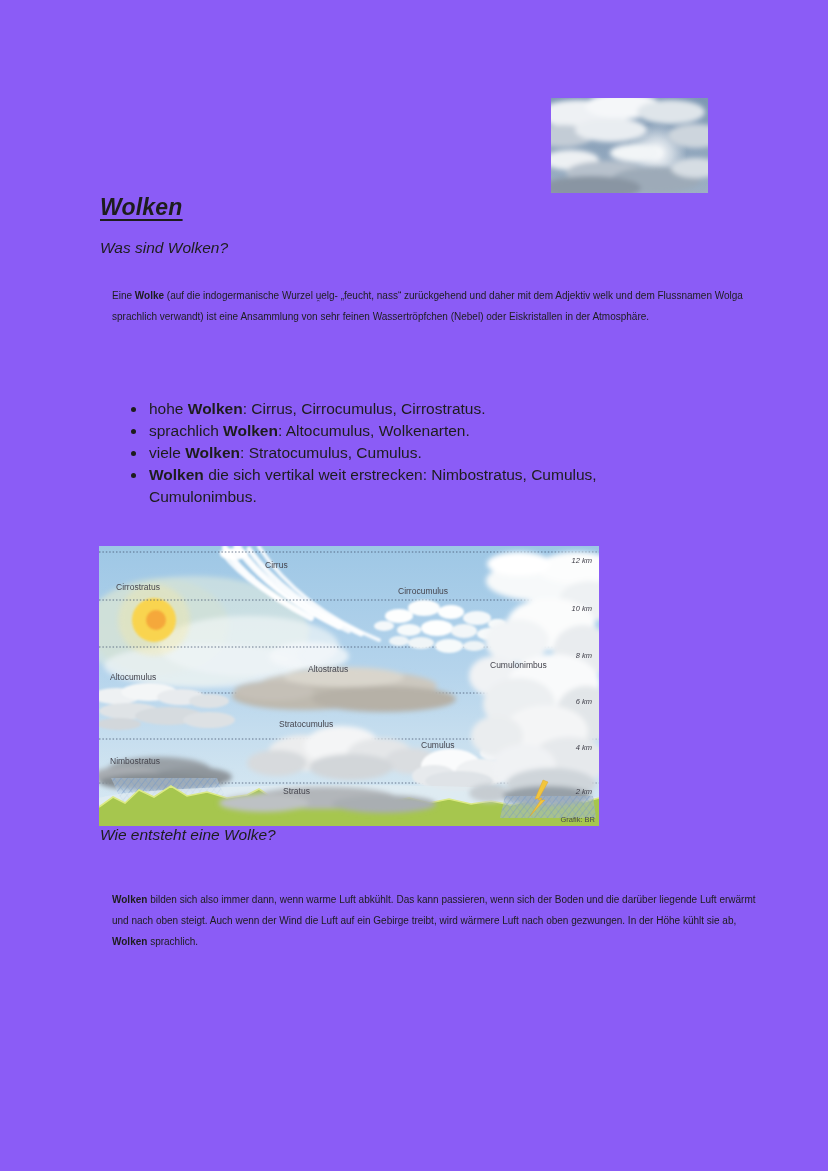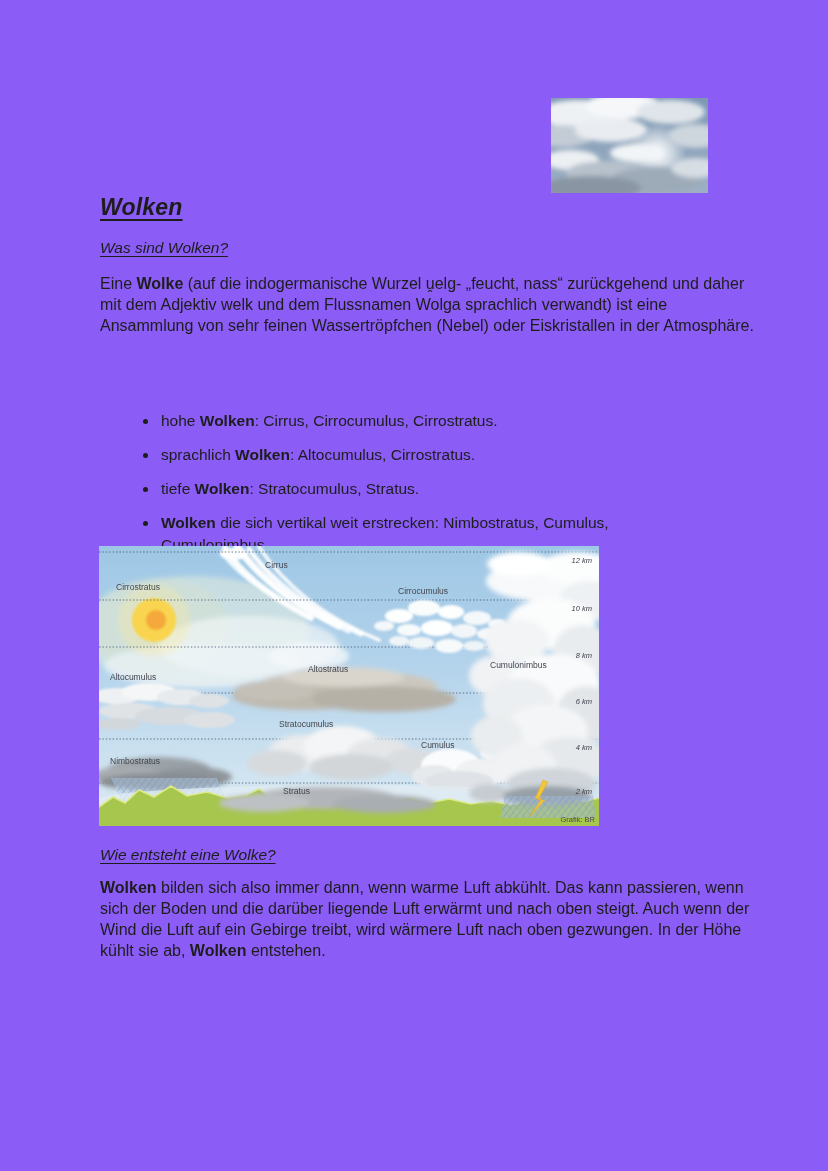--- a/index.html
+++ b/index.html
@@ -10,36 +10,36 @@
   .photo { position:absolute; left:551px; top:98px; width:157px; height:95px; }
   .title {
     position:absolute; left:100px; top:194px; margin:0;
     font-size:23px; font-weight:bold; font-style:italic;
     text-decoration:underline; text-decoration-thickness:2px; text-underline-offset:4px;
     letter-spacing:0.2px;
   }
   .h2 {
     position:absolute; left:100px; margin:0;
     font-size:15.5px; font-weight:normal; font-style:italic;
-    text-decoration:underline; text-decoration-thickness:1px; text-underline-offset:3px;
+    text-decoration-thickness:1px; text-underline-offset:3px;
   }
   #h-was   { top:239px; }
   #h-types { top:368px; }
-  #h-form  { top:846px; }
+  #h-form  { top:826px; }
   .para {
-    position:absolute; left:100px; width:656px; margin:0;
-    font-size:16px; line-height:21px;
+    position:absolute; left:100px; width:656px; margin:12px;
+    font-size:10px; line-height:21px;
   }
   #para1 { top:273px; }
   #para2 { top:877px; }
   .list {
     position:absolute; left:100px; top:398px; width:545px; margin:0;
     padding-left:47px; font-size:15.5px; line-height:22px; list-style:disc;
   }
-  .list li { margin:12px; padding-left:2px; }
+  .list li { margin:0; padding-left:2px; }
   b { font-weight:bold; }
   .diagram { position:absolute; left:99px; top:546px; width:500px; height:280px; }
   .cl    { font-family:"Liberation Sans", sans-serif; font-size:8.5px; fill:#45454e; }
   .km    { font-family:"Liberation Sans", sans-serif; font-size:7.5px; font-style:italic; fill:#3c3c46; }
   .credit{ font-family:"Liberation Sans", sans-serif; font-size:7.5px; fill:#4a4a52; }
 </style>
 </head>
 <body>
 
 <div class="page">
@@ -81,22 +81,22 @@
 
   <h1 class="title">Wolken</h1>
 
   <h2 class="h2" id="h-was">Was sind Wolken?</h2>
 
   <p class="para" id="para1"><span>Eine </span><b>Wolke</b><span> (auf die indogermanische Wurzel u̯elg- „feucht, nass“ zurückgehend und daher mit dem Adjektiv welk und dem Flussnamen Wolga sprachlich verwandt) ist eine Ansammlung von sehr feinen Wassertröpfchen (Nebel) oder Eiskristallen in der Atmosphäre.</span></p>
 
 
   <ul class="list">
     <li><span>hohe </span><b>Wolken</b><span>: Cirrus, Cirrocumulus, Cirrostratus.</span></li>
-    <li><span>sprachlich </span><b>Wolken</b><span>: Altocumulus, Cirrostratus.</span></li>
-    <li><span>tiefe </span><b>Wolken</b><span>: Stratocumulus, Stratus.</span></li>
+    <li><span>sprachlich </span><b>Wolken</b><span>: Altocumulus, Wolkenarten.</span></li>
+    <li><span>viele </span><b>Wolken</b><span>: Stratocumulus, Cumulus.</span></li>
     <li><b>Wolken</b><span> die sich vertikal weit erstrecken: Nimbostratus, Cumulus, Cumulonimbus.</span></li>
   </ul>
 
   <div class="diagram">
     <svg width="500" height="280" viewBox="0 0 500 280">
       <defs>
         <linearGradient id="dSky" x1="0" y1="0" x2="0" y2="1">
           <stop offset="0" stop-color="#9ec7e5"></stop>
           <stop offset="0.45" stop-color="#b5d4ec"></stop>
           <stop offset="0.8" stop-color="#cfe3f0"></stop>
@@ -274,15 +274,15 @@
       <text class="km" x="493" y="158" text-anchor="end">6 km</text>
       <text class="km" x="493" y="204" text-anchor="end">4 km</text>
       <text class="km" x="493" y="248" text-anchor="end">2 km</text>
 
       <text class="credit" x="496" y="276" text-anchor="end">Grafik: BR</text>
     </svg>
   </div>
 
   <h2 class="h2" id="h-form">Wie entsteht eine Wolke?</h2>
 
-  <p class="para" id="para2"><b>Wolken</b><span> bilden sich also immer dann, wenn warme Luft abkühlt. Das kann passieren, wenn sich der Boden und die darüber liegende Luft erwärmt und nach oben steigt. Auch wenn der Wind die Luft auf ein Gebirge treibt, wird wärmere Luft nach oben gezwungen. In der Höhe kühlt sie ab, </span><b>Wolken</b><span> entstehen.</span></p>
+  <p class="para" id="para2"><b>Wolken</b><span> bilden sich also immer dann, wenn warme Luft abkühlt. Das kann passieren, wenn sich der Boden und die darüber liegende Luft erwärmt und nach oben steigt. Auch wenn der Wind die Luft auf ein Gebirge treibt, wird wärmere Luft nach oben gezwungen. In der Höhe kühlt sie ab, </span><b>Wolken</b><span> sprachlich.</span></p>
 
 </div>
 
 </body></html>

